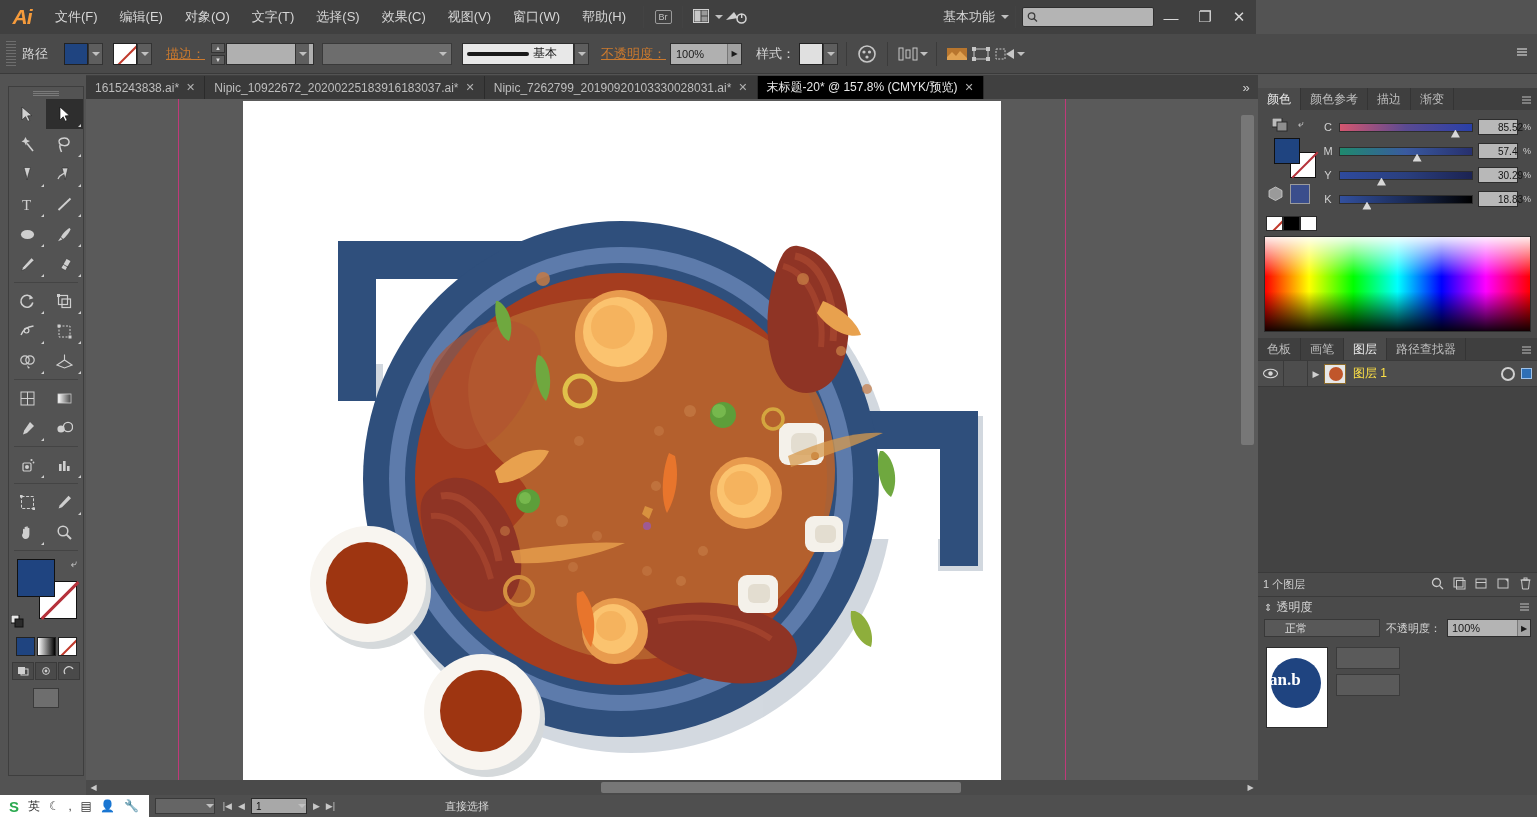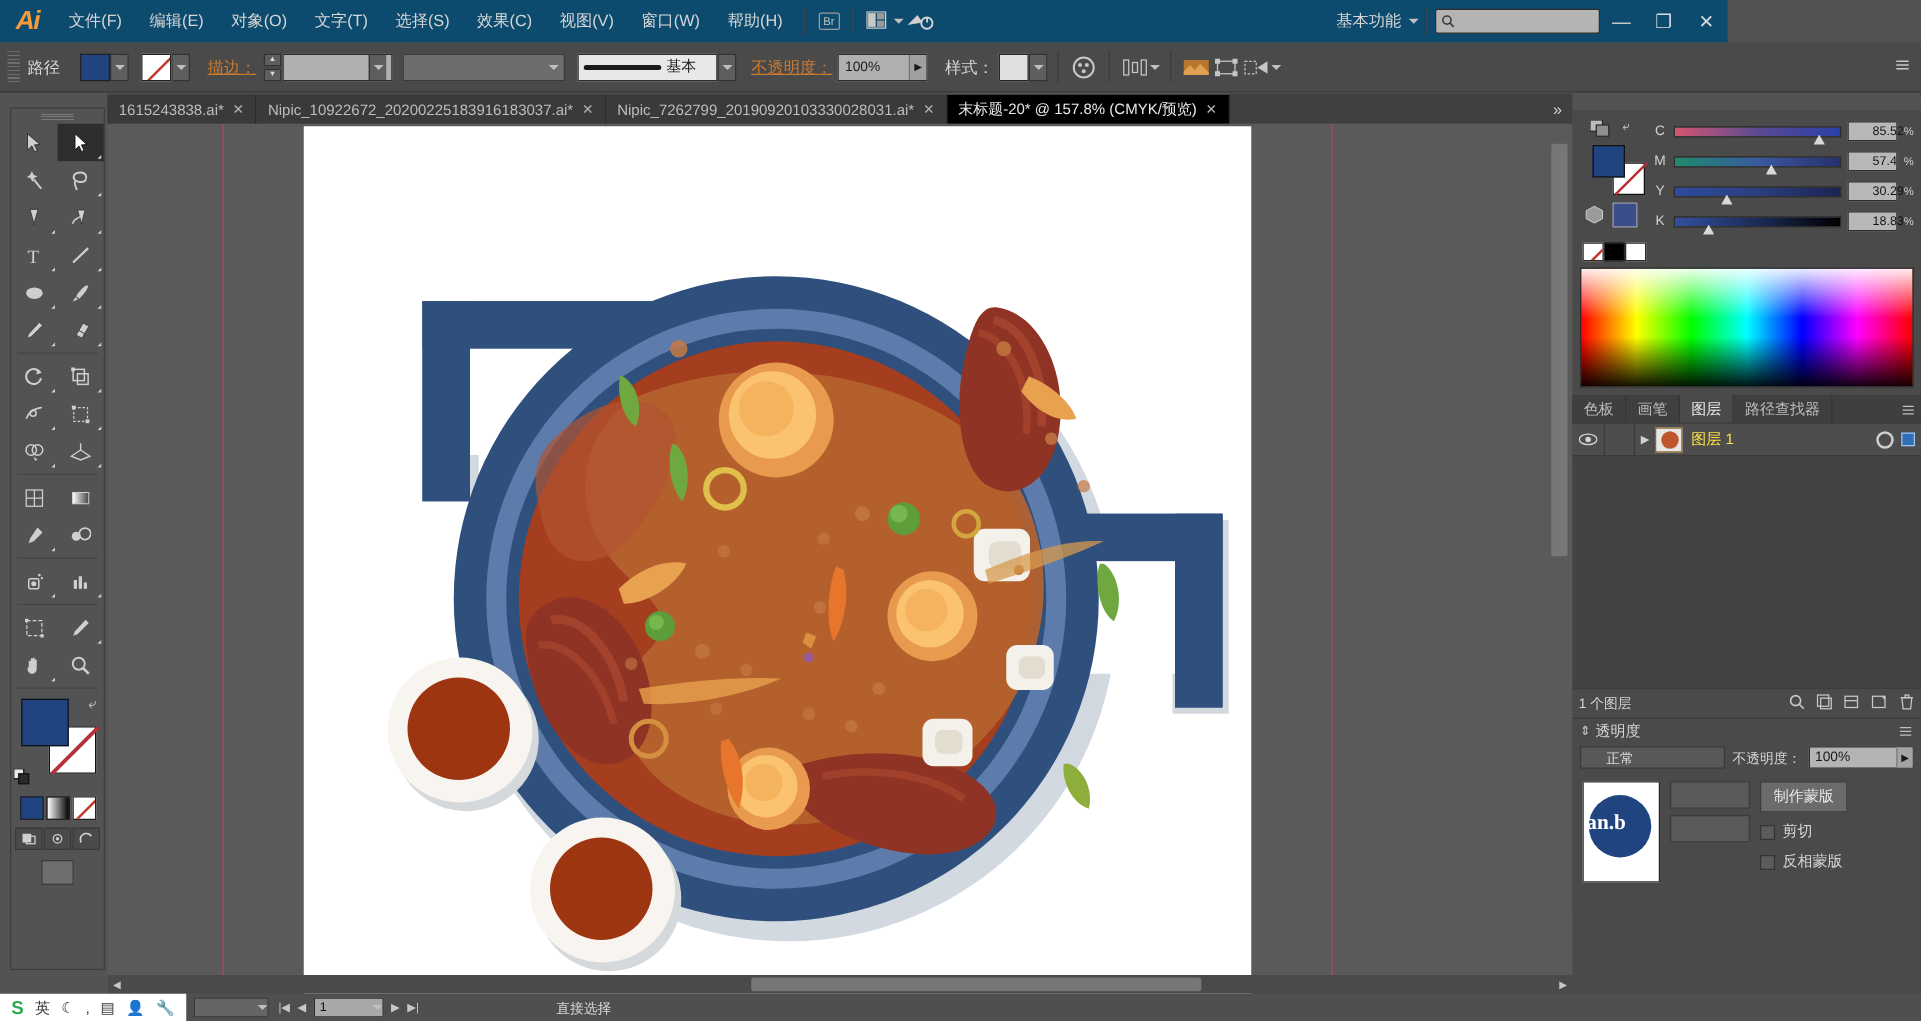--- a/index.html
+++ b/index.html
@@ -5,21 +5,21 @@
   * { box-sizing: border-box; margin:0; padding:0; }
   html,body{
     width:1537px; height:817px; overflow:hidden;
     background:#535353;
     font-family:"Liberation Sans","DejaVu Sans",sans-serif;
     -webkit-font-smoothing:antialiased;
   }
   .app{position:relative;width:1537px;height:817px;background:#535353;}
 
   
-  .menubar{position:absolute;left:0;top:0;width:1382px;height:34px;background:#0c4a6e;display:flex;align-items:center;justify-content:space-between;}
+  .menubar{position:absolute;left:0;top:0;width:1256px;height:34px;background:#404040;display:flex;align-items:center;justify-content:space-between;}
   .ai-logo{width:44px;height:34px;display:flex;align-items:center;justify-content:center;color:#f59b3c;font-size:21px;font-weight:bold;font-style:italic;letter-spacing:-1px;}
   .menu-item{color:#d6d6d6;font-size:13px;padding:0 11px;height:34px;line-height:34px;white-space:nowrap;}
   .mb-sep{width:1px;height:22px;background:#434343;margin:0 6px;}
   .mb-icon{width:26px;height:22px;display:flex;align-items:center;justify-content:center;color:#c8c8c8;}
   .mb-box{border:1px solid #9a9a9a;border-radius:2px;font-size:9px;padding:1px 3px;color:#c0c0c0;}
   .arr-dn{width:0;height:0;border-left:4px solid transparent;border-right:4px solid transparent;border-top:4px solid #c0c0c0;display:inline-block;}
   .ws-label{color:#d6d6d6;font-size:13px;padding:0 6px 0 10px;}
   .search-wrap{display:flex;align-items:center;background:#b4b4b4;border:1px solid #2e2e2e;border-radius:2px;width:132px;height:20px;padding:0 4px;}
   .search-wrap input{border:0;background:transparent;outline:none;width:100%;font-size:11px;color:#333;font-family:"Liberation Sans",sans-serif;}
   .wbtn{width:34px;height:34px;display:flex;align-items:center;justify-content:center;color:#d9d9d9;font-size:15px;}
@@ -718,20 +718,33 @@
   <div class="sb-scroll-h">
     <div class="sb-arrow">◀</div>
     <div style="position:relative;flex:1;height:15px">
       <div class="sb-thumb" style="left:500px;width:360px;top:2px"></div>
     </div>
     <div class="sb-arrow">▶</div>
   </div>
 
   <div class="rightdock">
 
+    <div class="panel-tabs">
+      <div class="ptab active">颜色</div>
+      <div class="ptab">颜色参考</div>
+      <div class="ptab">描边</div>
+      <div class="ptab">渐变</div>
+      <div class="ptab-menu">
+        <svg width="11" height="9" viewBox="0 0 11 9">
+            <line x1="0" y1="2" x2="9" y2="2" stroke="#c0c0c0"></line>
+            <line x1="0" y1="5" x2="9" y2="5" stroke="#c0c0c0"></line>
+            <line x1="0" y1="8" x2="9" y2="8" stroke="#c0c0c0"></line>
+          </svg>
+      </div>
+    </div>
 
     <div class="color-body">
       <div class="cb-left">
         <span class="tiny-ic" style="left:8px;top:2px">
           <svg width="16" height="15" viewBox="0 0 16 15">
               <rect x="0" y="0" width="10" height="9" fill="#bdbdbd" stroke="#2b2b2b"></rect>
               <rect x="5" y="4" width="10" height="9" fill="#8f8f8f" stroke="#2b2b2b"></rect>
             </svg>
         </span>
         <span class="tiny-ic" style="left:34px;top:2px">⤶</span>
@@ -883,31 +896,20 @@
       </div>
       <div class="tp-row2">
         <span class="tp-thumb">
           <span class="circ"></span>
           <span class="txt">an.b</span>
         </span>
         <span class="tp-mid">
           <span class="tp-mini"></span>
           <span class="tp-mini"></span>
         </span>
-        <span class="tp-right">
-          <span class="mask-btn">制作蒙版</span>
-          <span class="chk-row">
-            <span class="chk"></span>
-            <span>剪切</span>
-          </span>
-          <span class="chk-row">
-            <span class="chk"></span>
-            <span>反相蒙版</span>
-          </span>
-        </span>
       </div>
     </div>
   </div>
 
   <div class="statusbar">
     <div class="ime">
       <span class="s">S</span>
       <span>英</span>
       <span>☾</span>
       <span>‚</span>

